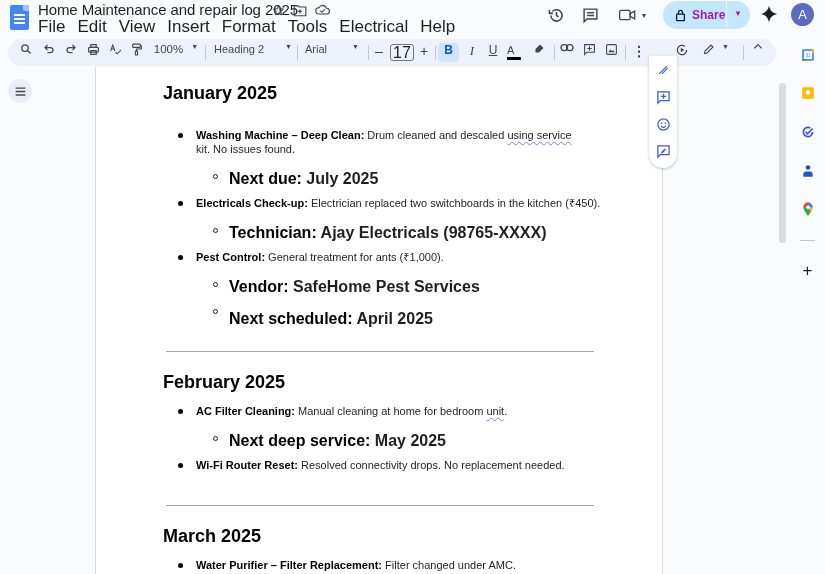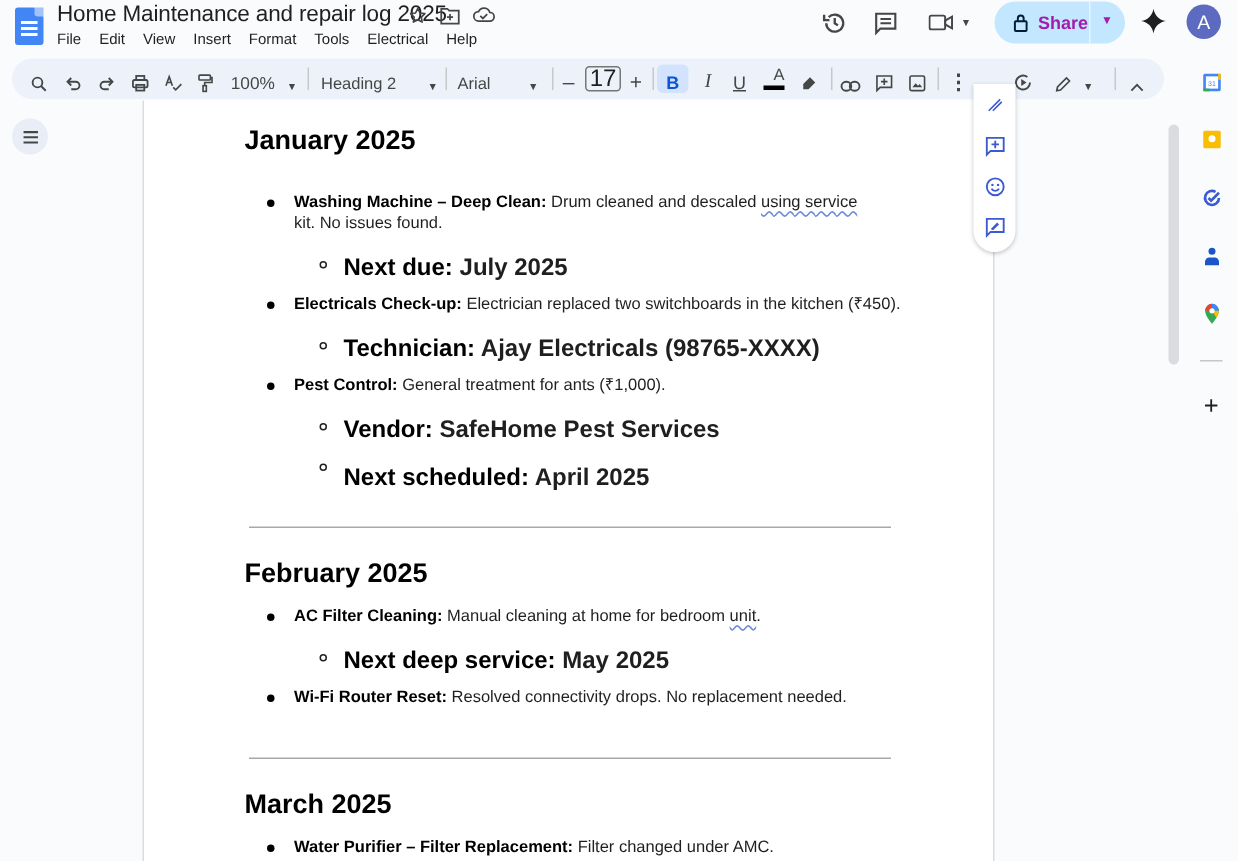--- a/index.html
+++ b/index.html
@@ -6,34 +6,34 @@
   html, body { width: 825px; height: 574px; overflow: hidden; background: #f9fbfd; font-family: "Liberation Sans", sans-serif; color: #1f1f1f; }
   .root { position: relative; width: 825px; height: 574px; }
 
   
   .titlebar { position: absolute; left: 0; top: 0; width: 825px; height: 38px; }
   .doc-logo { position: absolute; left: 10px; top: 5px; width: 19px; height: 25px; background: #4285f4; border-radius: 2px 7px 2px 2px; }
   .doc-logo::before { content: ""; position: absolute; right: 0; top: 0; width: 6px; height: 6px; background: #a1c2fa; border-bottom-left-radius: 2px; }
   .doc-logo i { position: absolute; left: 4px; width: 11px; height: 2px; background: #fff; }
   .doc-title { position: absolute; left: 38px; top: 1px; font-size: 15px; color: #1f1f1f; letter-spacing: -0.1px; }
   .title-icon { position: absolute; top: 2px; width: 16px; height: 16px; display: flex; align-items: center; justify-content: center; color: #444746; font-size: 13px; }
-  .menubar { position: absolute; left: 32px; top: 19px; display: flex; font-size: 10px; color: #1f1f1f; }
+  .menubar { position: absolute; left: 32px; top: 19px; display: flex; font-size: 17px; color: #1f1f1f; }
   .menubar span { padding: 0 6px; line-height: 15px; }
 
   .hdr-icon { position: absolute; top: 4px; width: 22px; height: 22px; display: flex; align-items: center; justify-content: center; color: #444746; }
   .share-btn { position: absolute; left: 663px; top: 1px; width: 87px; height: 28px; background: #c2e7ff; border-radius: 14px; display: flex; align-items: center; font-size: 12px; font-weight: bold; color: #a21caf; }
   .share-btn .lock { margin-left: 12px; margin-right: 6px; }
   .share-btn .sep { position: absolute; left: 63px; top: 0; width: 1px; height: 28px; background: #f9fbfd; opacity: .7; }
   .share-btn .caret { position: absolute; left: 71px; top: 8px; font-size: 8px; }
   .gemini { position: absolute; left: 760px; top: 5px; width: 18px; height: 18px; }
   .avatar { position: absolute; left: 791px; top: 3px; width: 23px; height: 23px; border-radius: 50%; background: #5c6bc0; color: #fff; font-size: 13px; display: flex; align-items: center; justify-content: center; }
 
   
   .toolbar { position: absolute; left: 8px; top: 39px; width: 768px; height: 27px; background: #edf2fa; border-radius: 14px; }
-  .tb { position: absolute; top: 4px; height: 19px; display: flex; align-items: flex-end; justify-content: center; color: #444746; font-size: 11px; }
+  .tb { position: absolute; top: 4px; height: 19px; display: flex; align-items: flex-start; justify-content: center; color: #444746; font-size: 11px; }
   .tb-sep { position: absolute; top: 6px; width: 1px; height: 15px; background: #c7c7c7; }
   .fontsize-box { position: absolute; left: 382px; top: 5px; width: 24px; height: 17px; border: 1px solid #747775; border-radius: 3px; font-size: 16px; display: flex; align-items: center; justify-content: center; color: #1f1f1f; background: #edf2fa; }
   .bold-active { background: #d3e3fd; border-radius: 4px; }
 
   
   .outline-btn { position: absolute; left: 8px; top: 79px; width: 24px; height: 24px; border-radius: 50%; background: #e9eef6; display: flex; align-items: center; justify-content: center; }
 
   
   .page { position: absolute; left: 95px; top: 67px; width: 568px; height: 510px; background: #fff; border-left: 1px solid #dadce0; border-right: 1px solid #dadce0; }
   .doc { position: absolute; left: 0; top: 0; width: 100%; }

